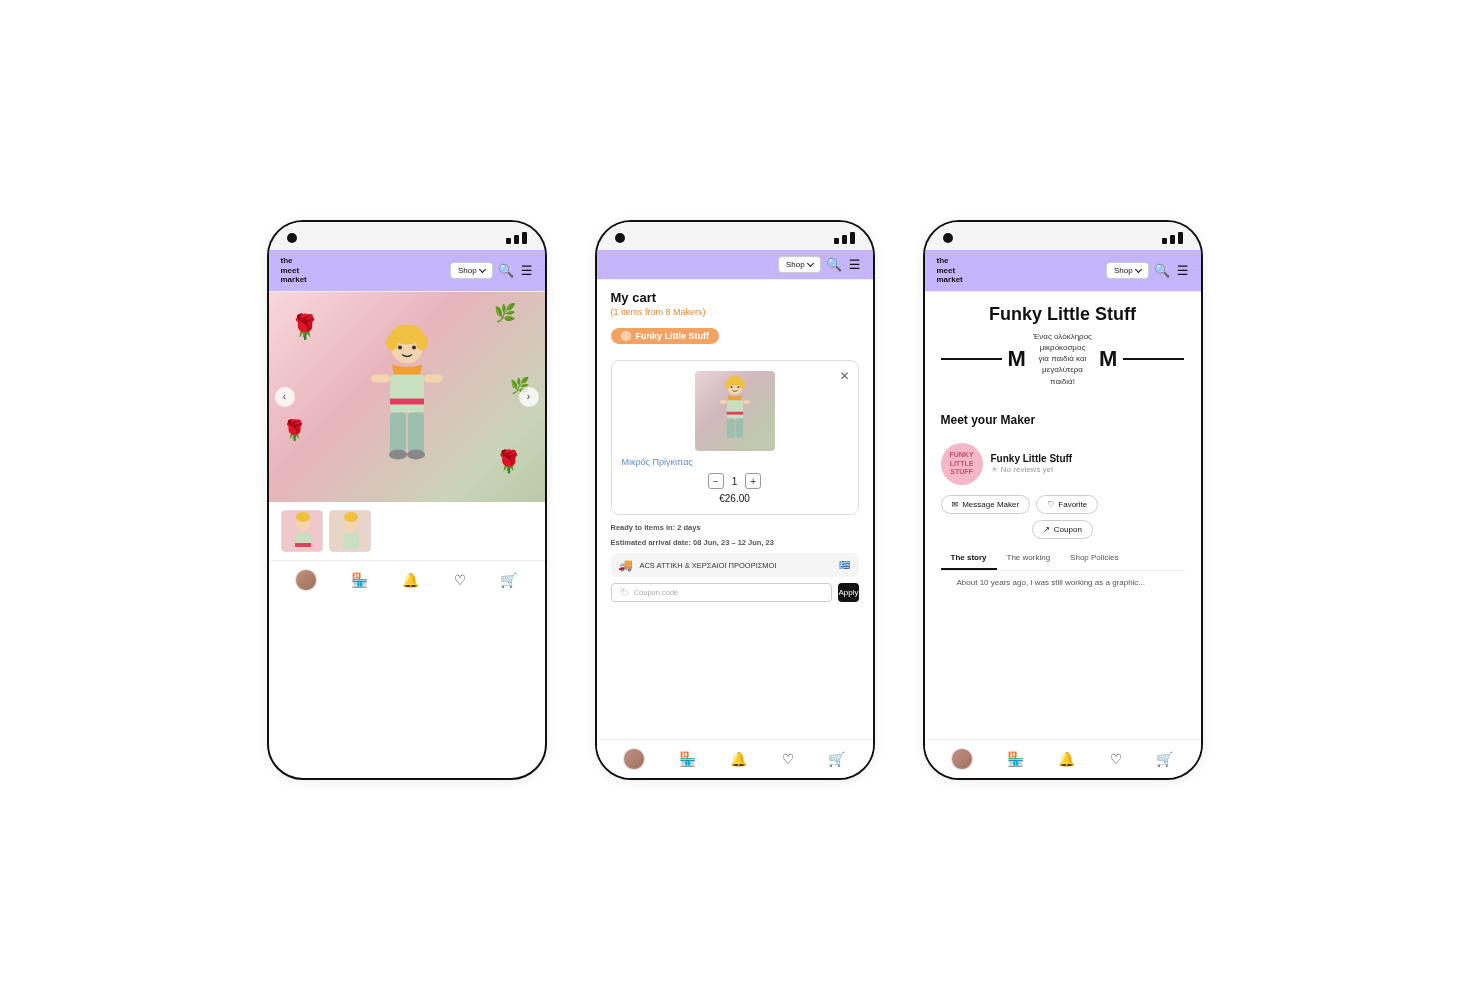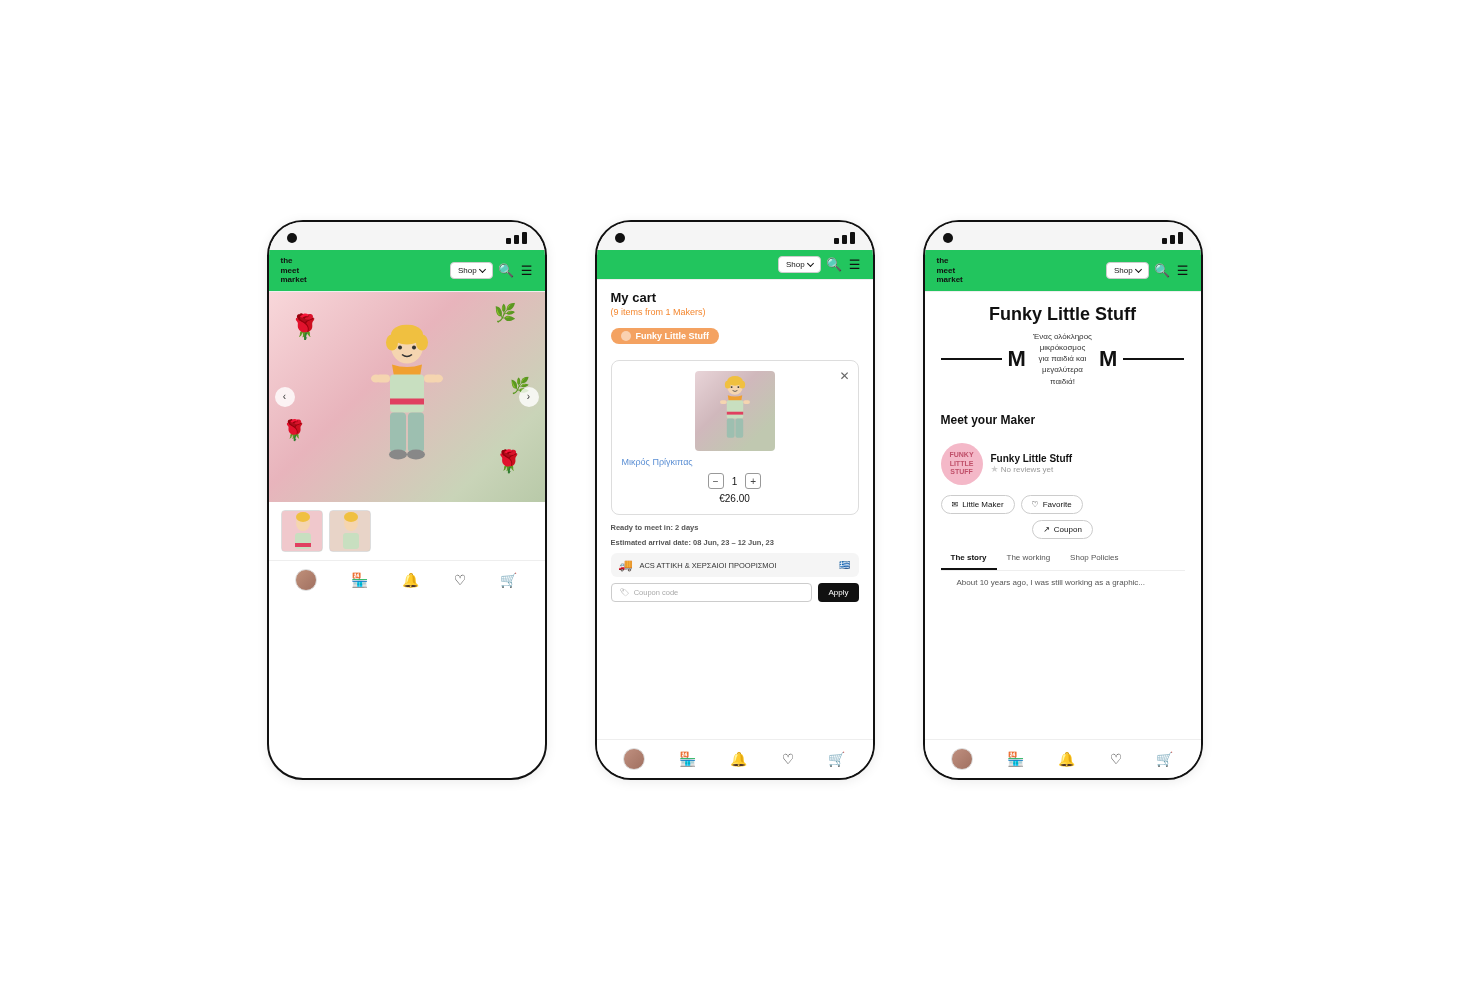--- a/index.html
+++ b/index.html
@@ -61,21 +61,21 @@
     }
     .signal-bars span:nth-child(1) { height: 6px; }
     .signal-bars span:nth-child(2) { height: 9px; }
     .signal-bars span:nth-child(3) { height: 12px; }
 
     
     .nav-bar {
       display: flex;
       align-items: center;
       padding: 6px 12px;
-      background: #22c55e;
+      background: #c4b5fd;
       border-bottom: 1px solid #eee;
       flex-shrink: 0;
       gap: 6px;
     }
     .brand-name {
       font-size: 8px;
       font-weight: 700;
       line-height: 1.2;
       color: #111;
       flex: 1;
@@ -325,21 +325,21 @@
       color: #999;
       display: flex;
       align-items: center;
       gap: 4px;
     }
     .apply-btn {
       background: #111;
       color: #fff;
       border: none;
       border-radius: 4px;
-      padding: 5px 10px;
+      padding: 5px 0;
       font-size: 8px;
       cursor: pointer;
     }
 
     
     .shop-header {
       padding: 12px 16px;
       text-align: center;
       flex-shrink: 0;
     }
@@ -584,21 +584,21 @@
         <span>Shop</span>
         <span class="chevron-down"></span>
       </div>
       <span class="nav-icon">🔍</span>
       <span class="nav-icon">☰</span>
     </div>
 
     <div class="phone-content">
       <div class="cart-content">
         <div class="cart-title">My cart</div>
-        <div class="cart-subtitle">(9 items from 1 Makers)</div>
+        <div class="cart-subtitle">(1 items from 8 Makers)</div>
 
         <div style="margin-bottom:8px;">
           <span class="maker-chip">
             <span class="maker-chip-dot"></span>
             <span>Funky Little Stuff</span>
           </span>
         </div>
 
         <div class="cart-card">
           <button class="close-btn">✕</button>
@@ -623,21 +623,21 @@
           <div class="cart-item-name">Μικρός Πρίγκιπας</div>
           <div class="quantity-control">
             <button class="qty-btn">−</button>
             <span class="qty-value">1</span>
             <button class="qty-btn">+</button>
           </div>
           <div class="cart-price">€26.00</div>
         </div>
 
         <div class="shipping-info">
-          <span>Ready to meet in:</span>
+          <span>Ready to items in:</span>
           <span>2 days</span>
         </div>
         <div class="shipping-info">
           <span>Estimated arrival date:</span>
           <span>08 Jun, 23 – 12 Jun, 23</span>
         </div>
 
         <div class="delivery-row">
           <span class="truck-icon">🚚</span>
           <span class="delivery-text">ACS ATTIKH &amp; ΧΕΡΣΑΙΟΙ ΠΡΟΟΡΙΣΜΟΙ</span>
@@ -710,21 +710,21 @@
             <div class="maker-info-reviews">
               <span class="star-icon">★</span>
               <span>No reviews yet</span>
             </div>
           </div>
         </div>
 
         <div class="action-buttons-row">
           <button class="action-btn">
             <span>✉</span>
-            <span>Little Maker</span>
+            <span>Message Maker</span>
           </button>
           <button class="action-btn">
             <span>♡</span>
             <span>Favorite</span>
           </button>
         </div>
         <div class="share-btn-row">
           <button class="action-btn">
             <span>↗</span>
             <span>Coupon</span>

